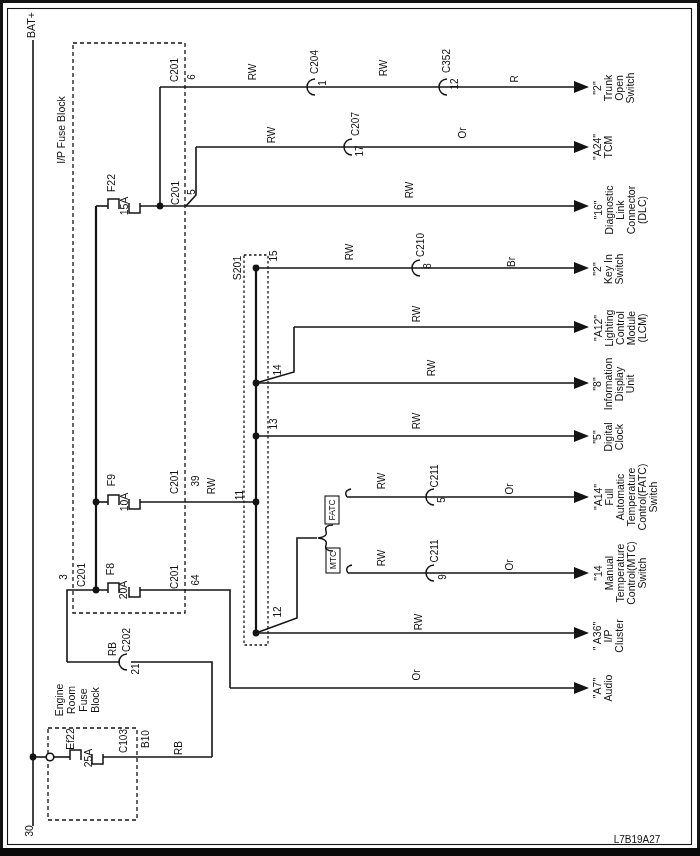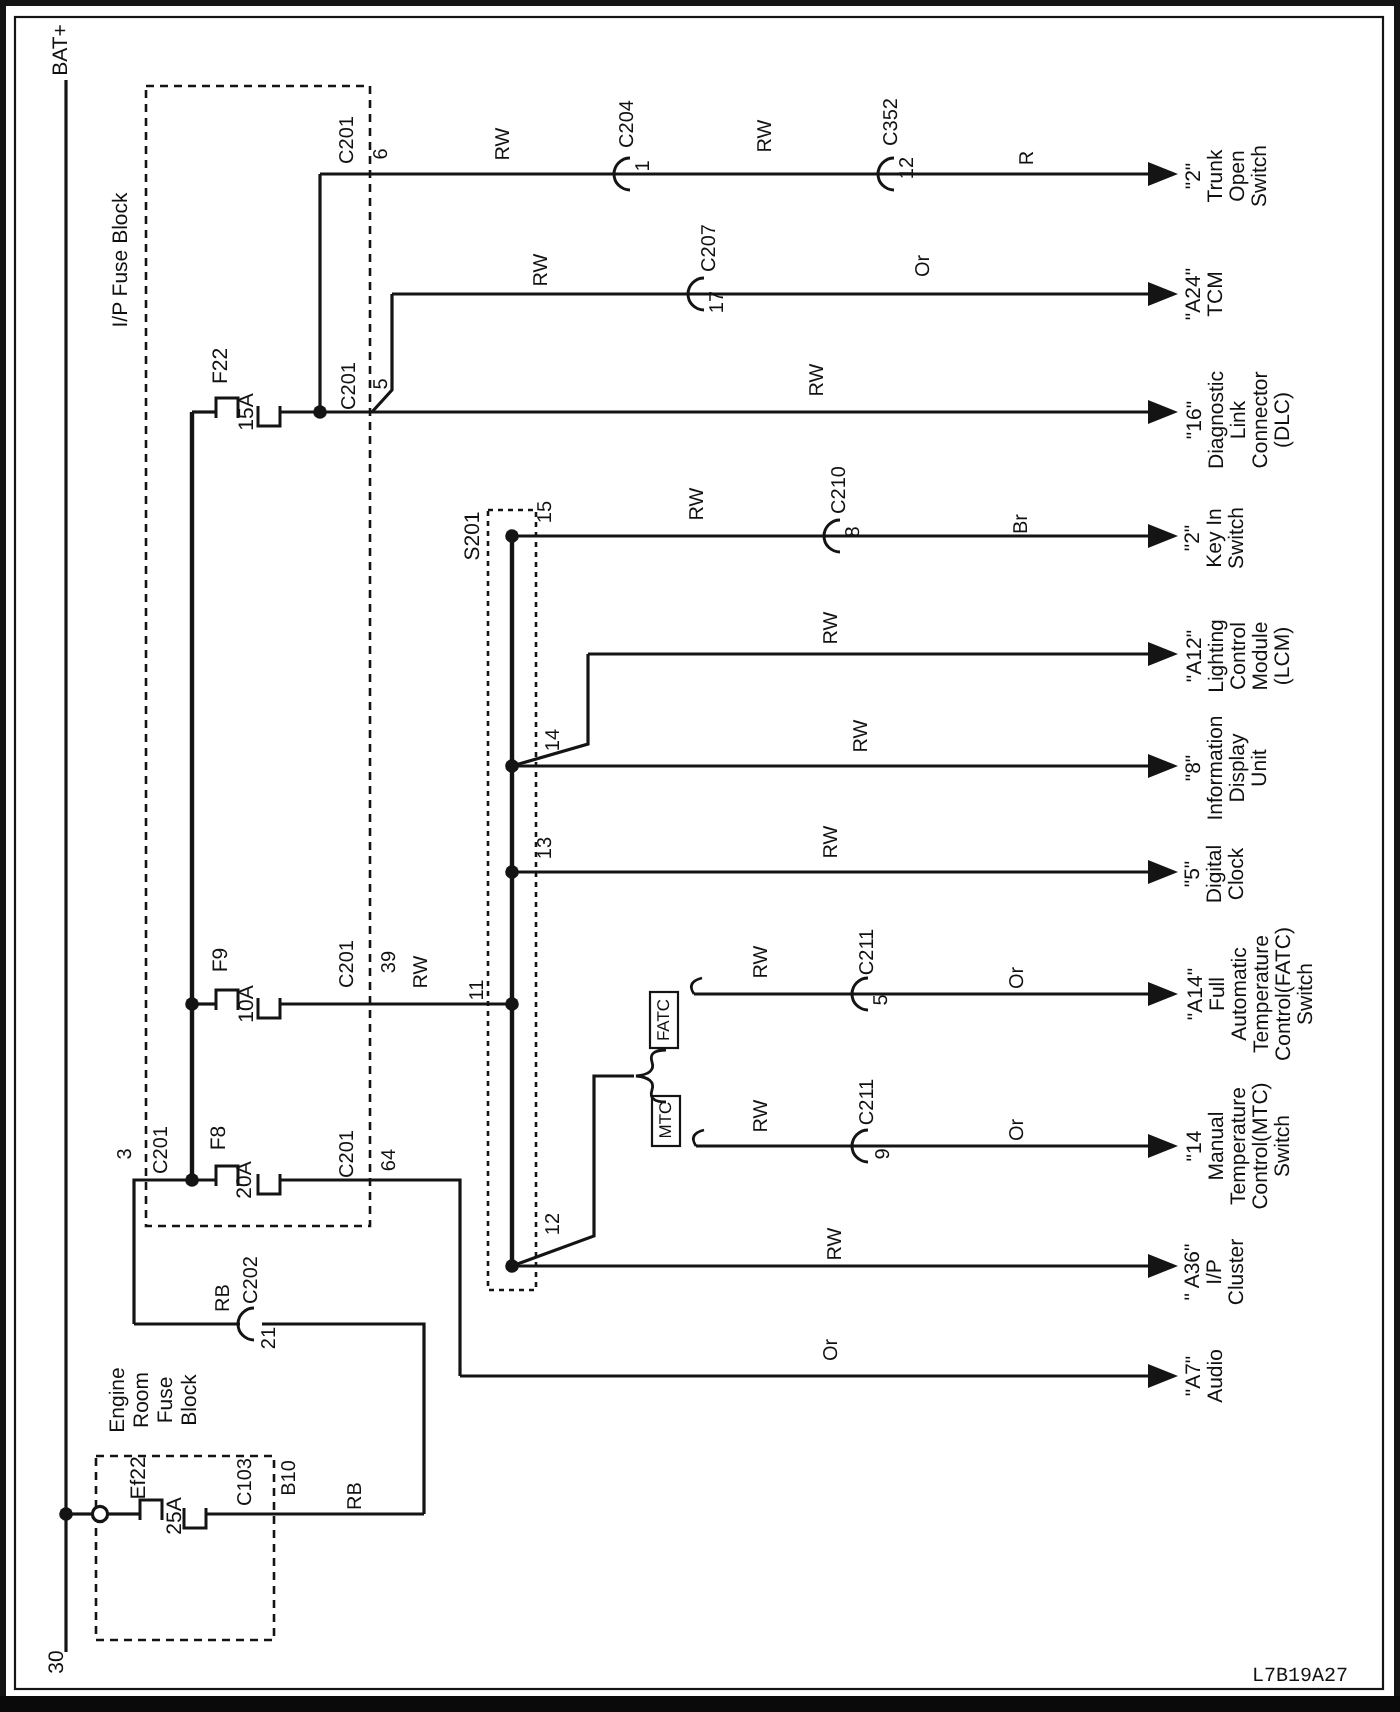--- a/index.html
+++ b/index.html
@@ -296,14 +296,14 @@
   <div class="rot multi" style="left:608px;top:636px;">
     <span>" A36"</span>
     <span>I/P</span>
     <span>Cluster</span>
   </div>
   <div class="rot multi" style="left:603px;top:688px;">
     <span>"A7"</span>
     <span>Audio</span>
   </div>
 
-  <span class="code" style="left:650px;top:839px;font-family:Liberation Mono, monospace;">L7B19A27</span>
+  <span class="code" style="left:637px;top:839px;">L7B19A27</span>
 </div>
 
 </body></html>

